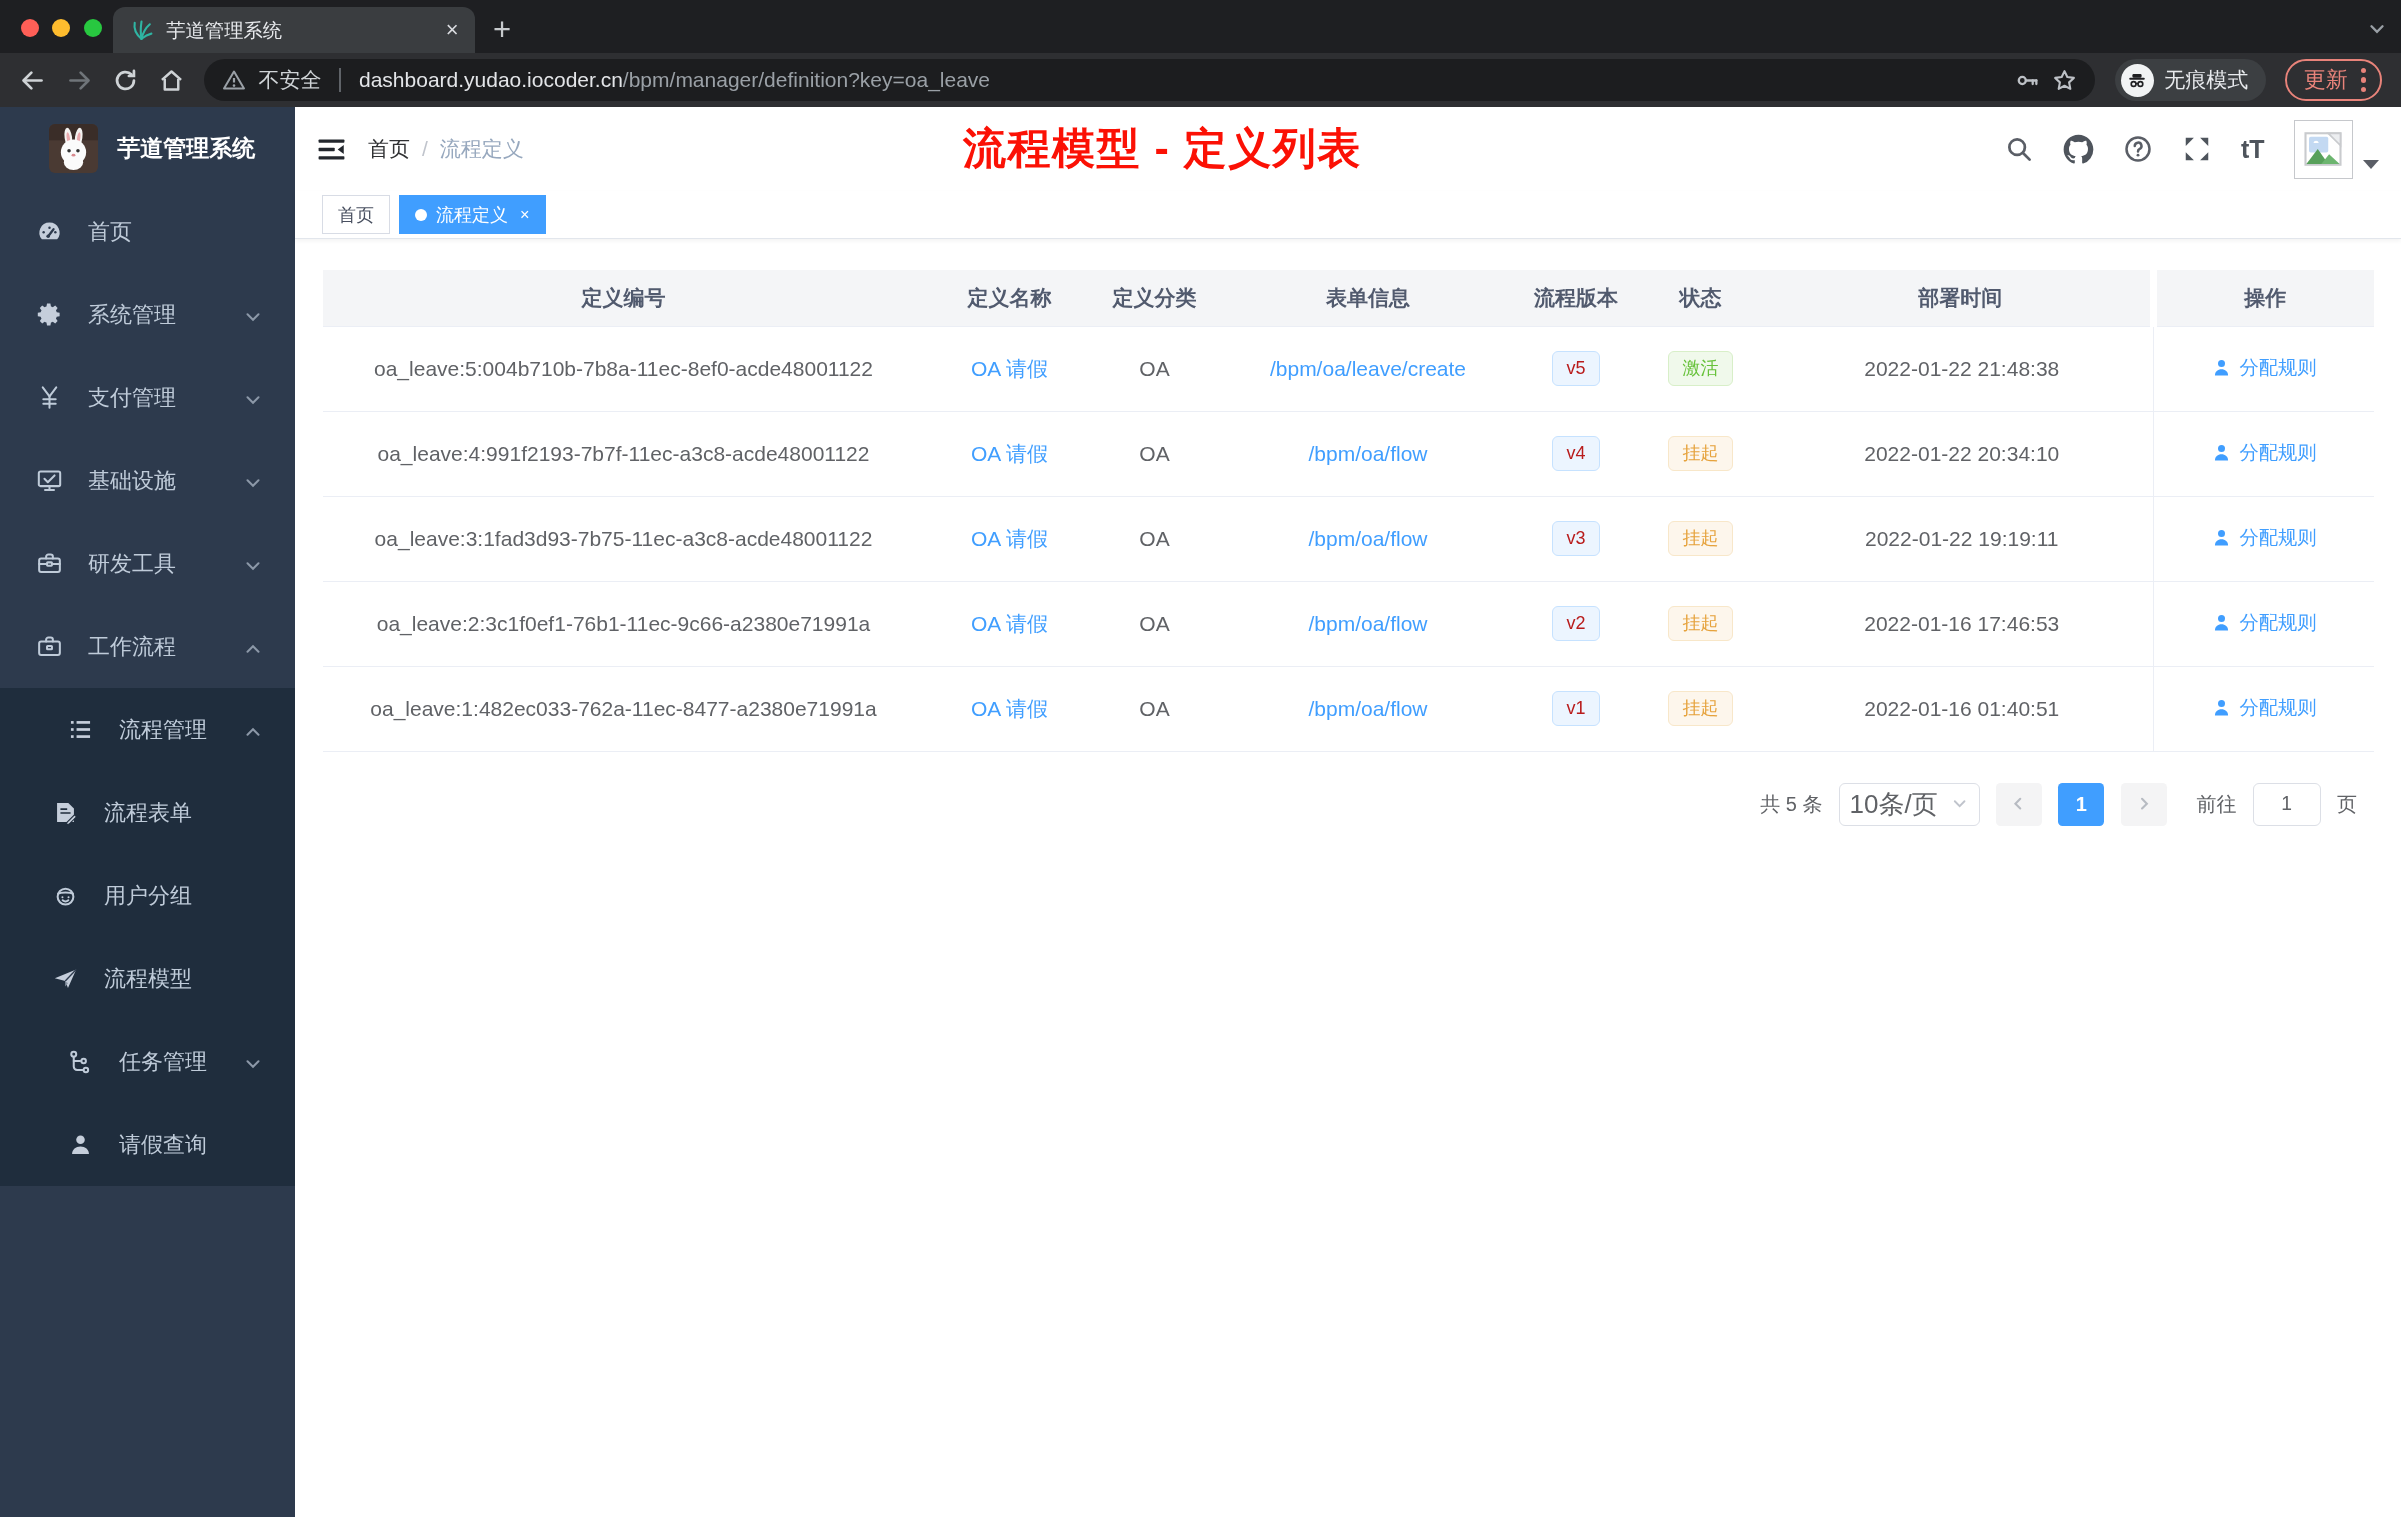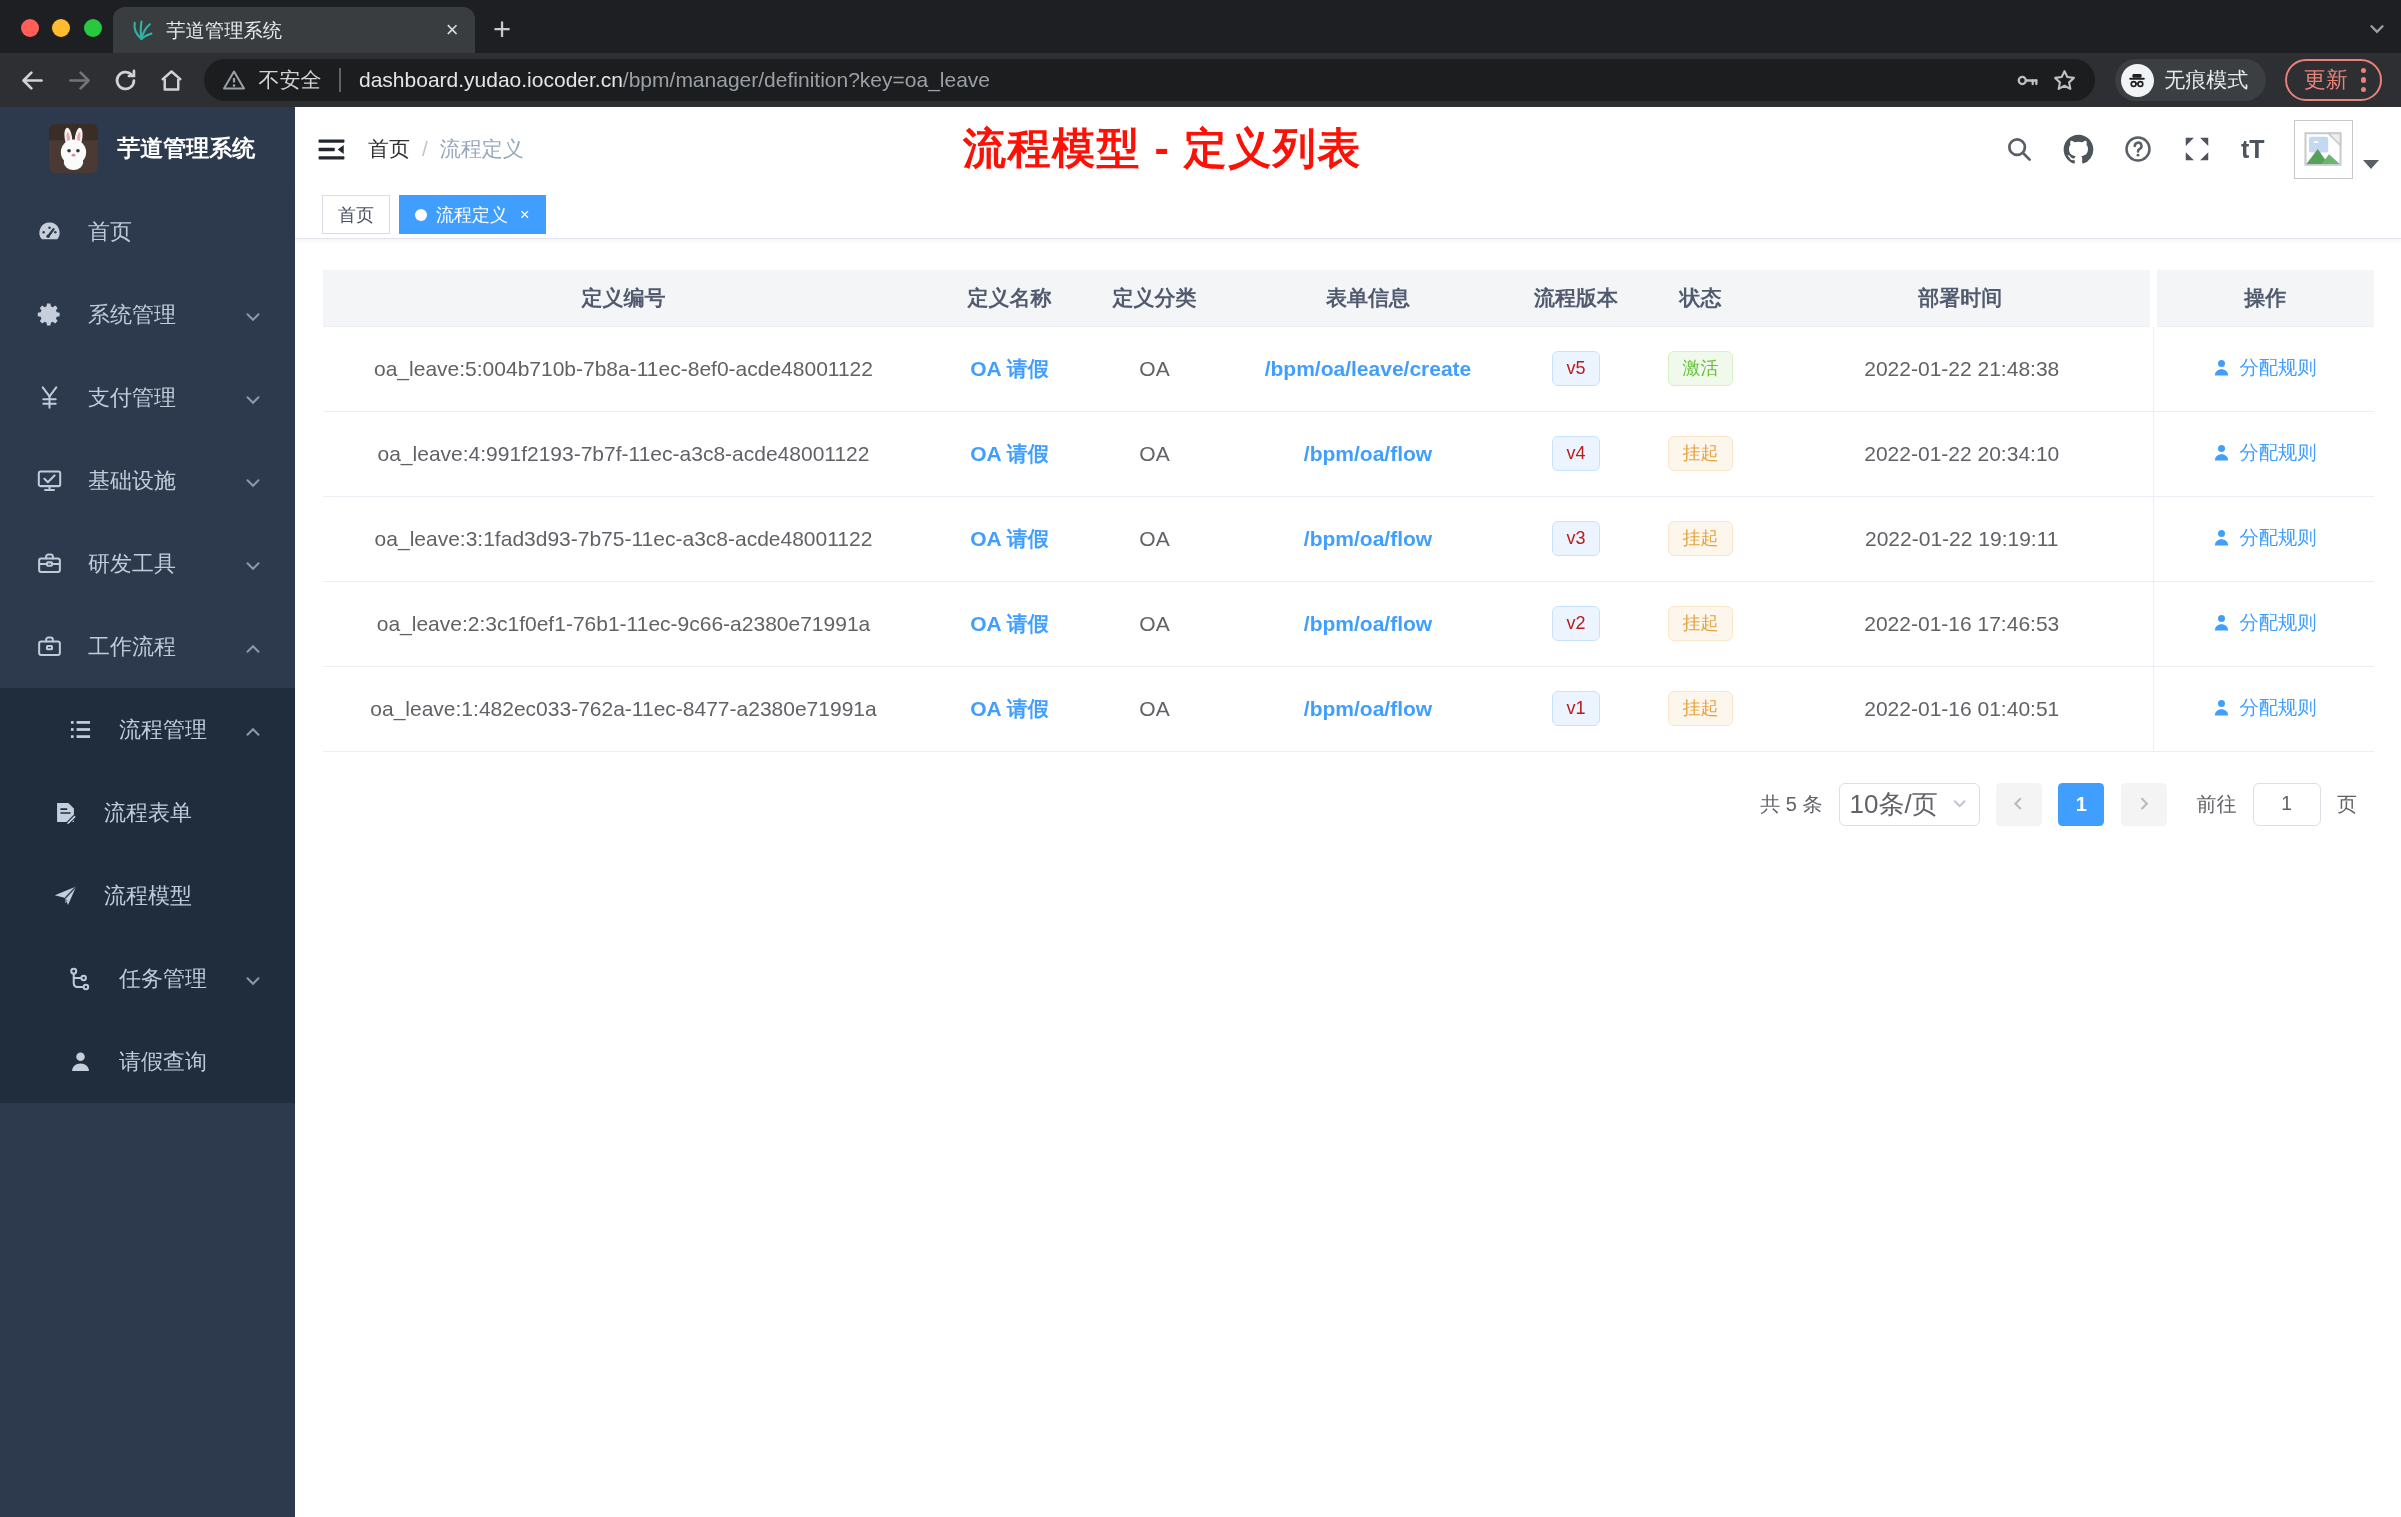--- a/index.html
+++ b/index.html
@@ -79,21 +79,21 @@
   
   .content { flex:1; padding:31px 44px 0 28px; background:#fff; }
   table.def { width:100%; border-collapse:collapse; table-layout:fixed; }
   table.def col.c-id{width:601px} col.c-name{width:171px} col.c-cat{width:119px} col.c-form{width:308px}
   col.c-ver{width:108px} col.c-status{width:141px} col.c-time{width:382px} col.c-op{width:221px}
   table.def th { height:56px; background:#f4f5f7; color:#515a6e; font-size:21px; font-weight:bold; text-align:center; }
   table.def th.op-col { border-left:7.4px solid #fff; }
   table.def td { height:85px; text-align:center; font-size:21px; color:#606266; border-top:1.5px solid #ebeef5; background:#fff; white-space:nowrap; overflow:hidden; }
   table.def tr:last-child td { border-bottom:1.5px solid #ebeef5; }
   table.def td.op-col { border-left:1.5px solid #ebeef5; }
-  .link { color:#409eff; cursor:pointer;font-weight:bold; }
+  .link { color:#409eff; cursor:pointer; }
   .badge { display:inline-block; padding:6px 13.4px; border-radius:6px; font-size:18px; line-height:1.2; }
   .badge.ver { background:#ecf5ff; border:1.5px solid #c6e2ff; color:#b91c1c; }
   .badge.active { background:#f0f9eb; border:1.5px solid #d8efc8; color:#67c23a; }
   .badge.suspend { background:#fdf6ec; border:1.5px solid #f8e7c9; color:#e6a23c; }
   .op-link { display:inline-flex; align-items:center; gap:7.4px; color:#409eff; font-size:19.3px; cursor:pointer; }
 
   
   .pager { display:flex; align-items:center; justify-content:flex-end; gap:16.3px; margin-top:31px; padding-right:0;
            font-size:20px; color:#606266; }
   .psize { width:141px; height:43px; border:1.5px solid #dcdfe6; border-radius:6px; display:flex; align-items:center;
@@ -337,20 +337,32 @@
         </div>
         <div class="menu-item level3 in-sub">
           <span class="icon">
             <svg width="27" height="27" viewBox="0 0 24 24">
               <path d="M4.5 3.5h10l5 5v12h-15z" fill="#c5cedb"></path>
               <path d="M13.5 20.5 20 14l1.8 1.8-6.5 6.5-2.6.8z" fill="#c5cedb" stroke="#1f2d3d" stroke-width="1"></path>
               <path d="M7.5 9h6M7.5 12.5h9" stroke="#1f2d3d" stroke-width="1.4"></path>
             </svg>
           </span>
           <span class="menu-label">流程表单</span>
+        </div>
+        <div class="menu-item level3 in-sub">
+          <span class="icon">
+            <svg width="27" height="27" viewBox="0 0 24 24" stroke="#bfcbd9" stroke-width="1.8" fill="none" stroke-linecap="round" stroke-linejoin="round">
+              <circle cx="12" cy="13" r="7"></circle>
+              <path d="M5.5 10.5c2-1.6 11-1.6 13 0"></path>
+              <circle cx="9.3" cy="13.5" r="0.9" fill="#c5cedb" stroke="none"></circle>
+              <circle cx="14.7" cy="13.5" r="0.9" fill="#c5cedb" stroke="none"></circle>
+              <path d="M9.5 16.2c1.4 1.2 3.6 1.2 5 0"></path>
+            </svg>
+          </span>
+          <span class="menu-label">用户分组</span>
         </div>
         <div class="menu-item level3 in-sub">
           <span class="icon">
             <svg width="27" height="27" viewBox="0 0 24 24">
               <path d="M2.5 11.8 21.5 4l-7.3 16.5-2.4-6.2z" fill="#c5cedb"></path>
               <path d="M11.8 14.3 21.5 4" stroke="#2d3a4d" stroke-width="1.2"></path>
               <path d="M11.8 14.3v4.8l2.4-2.8" fill="#8d99a8"></path>
             </svg>
           </span>
           <span class="menu-label">流程模型</span>

